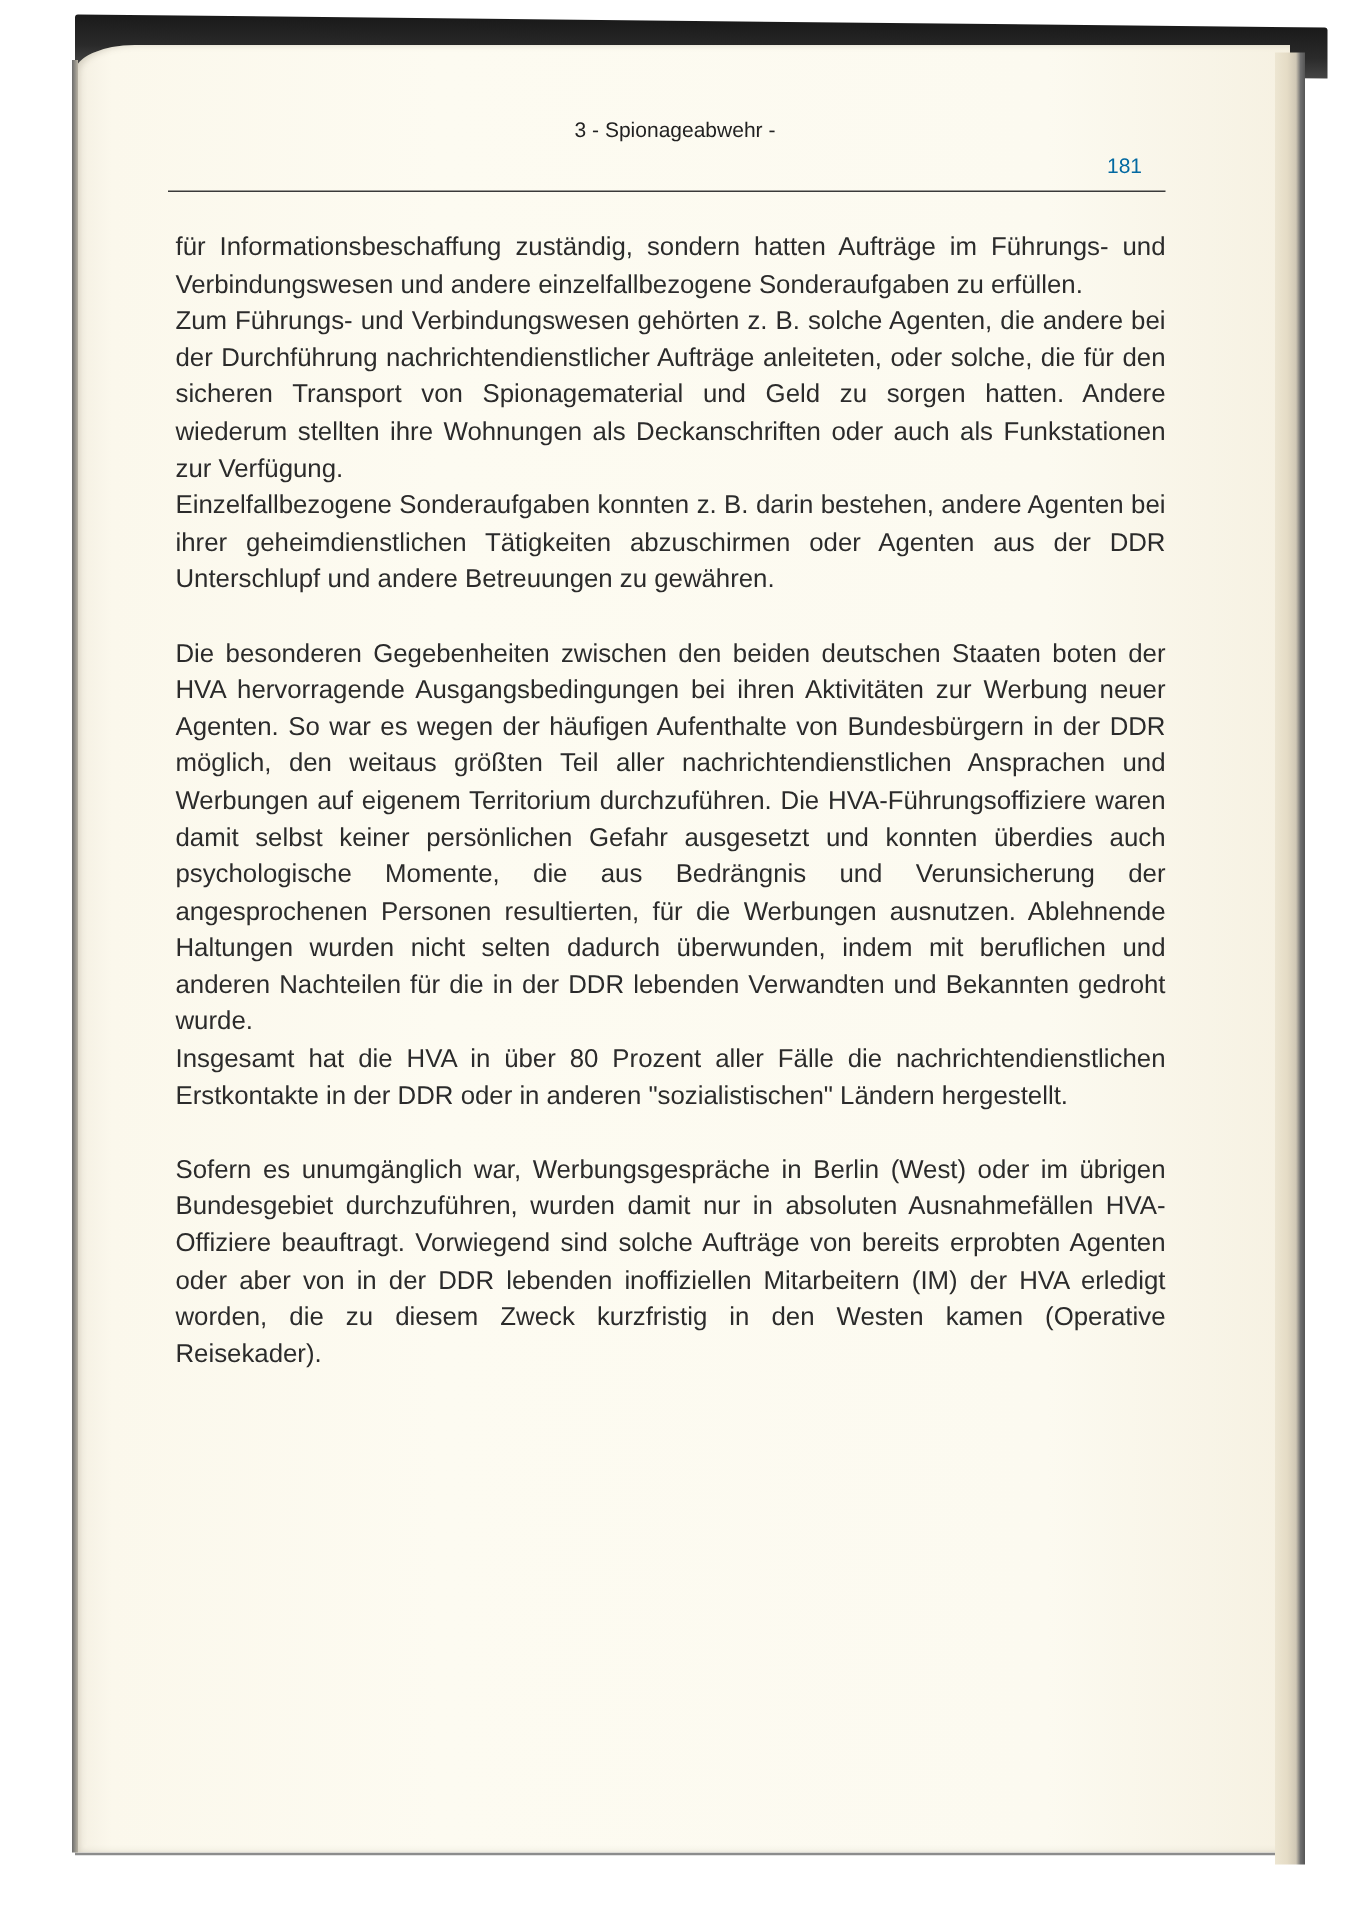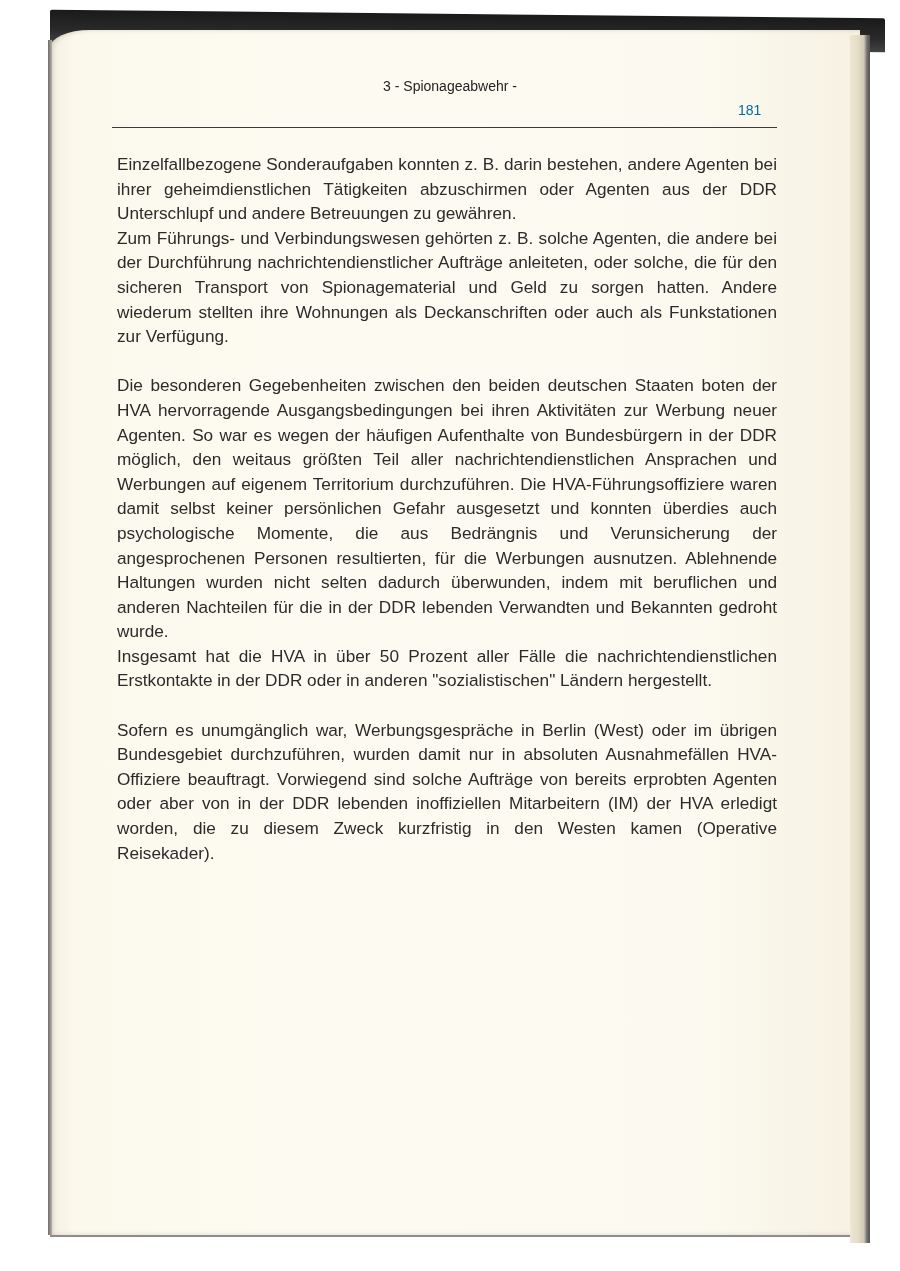--- a/index.html
+++ b/index.html
@@ -107,21 +107,22 @@
   <div class="top-band"></div>
   <div class="page"></div>
   <div class="left-edge"></div>
   <div class="page-edge"></div>
 
   <div class="running-head">3  - Spionageabwehr -</div>
   <div class="page-number">181</div>
   <div class="head-rule"></div>
 
   <div class="body-text">
+    <p>für Informationsbeschaffung zuständig, sondern hatten Aufträge im Führungs- und Verbindungswesen und andere einzelfallbezogene Sonderaufgaben zu erfüllen.</p>
+    <p>Zum Führungs- und Verbindungswesen gehörten z. B. solche Agenten, die andere bei der Durchführung nachrichtendienstlicher Aufträge anleiteten, oder solche, die für den sicheren Transport von Spionagematerial und Geld zu sorgen hatten. Andere wiederum stellten ihre Wohnungen als Deckanschriften oder auch als Funkstationen zur Verfügung.</p>
     <p>Einzelfallbezogene Sonderaufgaben konnten z. B. darin bestehen, andere Agenten bei ihrer geheimdienstlichen Tätigkeiten abzuschirmen oder Agenten aus der DDR Unterschlupf und andere Betreuungen zu gewähren.</p>
-    <p>Zum Führungs- und Verbindungswesen gehörten z. B. solche Agenten, die andere bei der Durchführung nachrichtendienstlicher Aufträge anleiteten, oder solche, die für den sicheren Transport von Spionagematerial und Geld zu sorgen hatten. Andere wiederum stellten ihre Wohnungen als Deckanschriften oder auch als Funkstationen zur Verfügung.</p>
     <div class="para-gap"></div>
     <p>Die besonderen Gegebenheiten zwischen den beiden deutschen Staaten boten der HVA hervorragende Ausgangsbedingungen bei ihren Aktivitäten zur Werbung neuer Agenten. So war es wegen der häufigen Aufenthalte von Bundesbürgern in der DDR möglich, den weitaus größten Teil aller nachrichtendienstlichen Ansprachen und Werbungen auf eigenem Territorium durchzuführen. Die HVA-Führungsoffiziere waren damit selbst keiner persönlichen Gefahr ausgesetzt und konnten überdies auch psychologische Momente, die aus Bedrängnis und Verunsicherung der angesprochenen Personen resultierten, für die Werbungen ausnutzen. Ablehnende Haltungen wurden nicht selten dadurch überwunden, indem mit beruflichen und anderen Nachteilen für die in der DDR lebenden Verwandten und Bekannten gedroht wurde.</p>
-    <p>Insgesamt hat die HVA in über 50 Prozent aller Fälle die nachrichtendienstlichen Erstkontakte in der DDR oder in anderen "sozialistischen" Ländern hergestellt.</p>
+    <p>Insgesamt hat die HVA in über 80 Prozent aller Fälle die nachrichtendienstlichen Erstkontakte in der DDR oder in anderen "sozialistischen" Ländern hergestellt.</p>
     <div class="para-gap"></div>
     <p>Sofern es unumgänglich war, Werbungsgespräche in Berlin (West) oder im übrigen Bundesgebiet durchzuführen, wurden damit nur in absoluten Ausnahmefällen HVA-Offiziere beauftragt. Vorwiegend sind solche Aufträge von bereits erprobten Agenten oder aber von in der DDR lebenden inoffiziellen Mitarbeitern (IM) der HVA erledigt worden, die zu diesem Zweck kurzfristig in den Westen kamen (Operative Reisekader).</p>
   </div>
 </div>
 
 </body></html>

